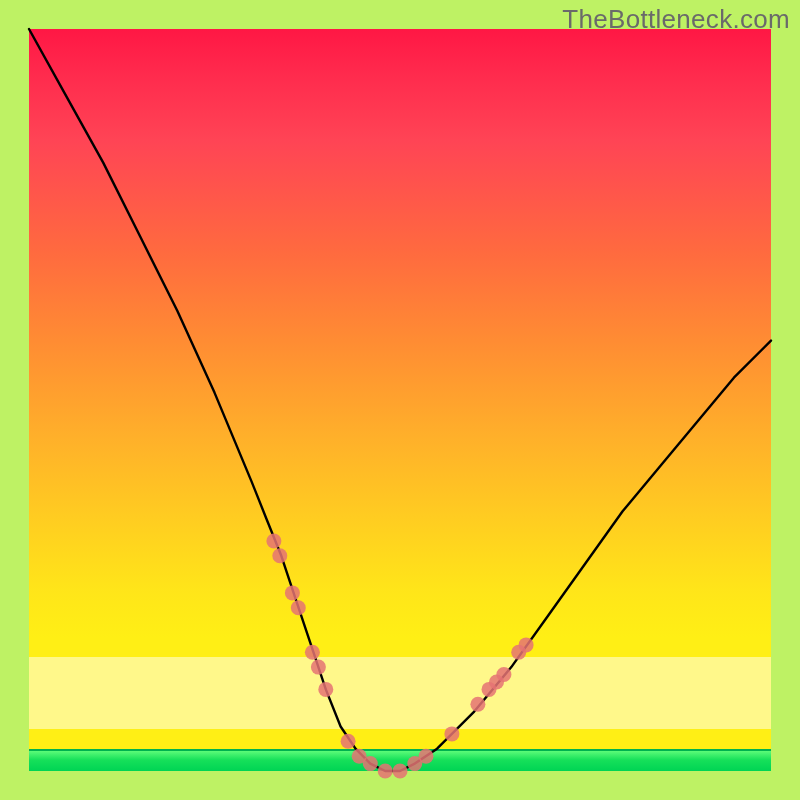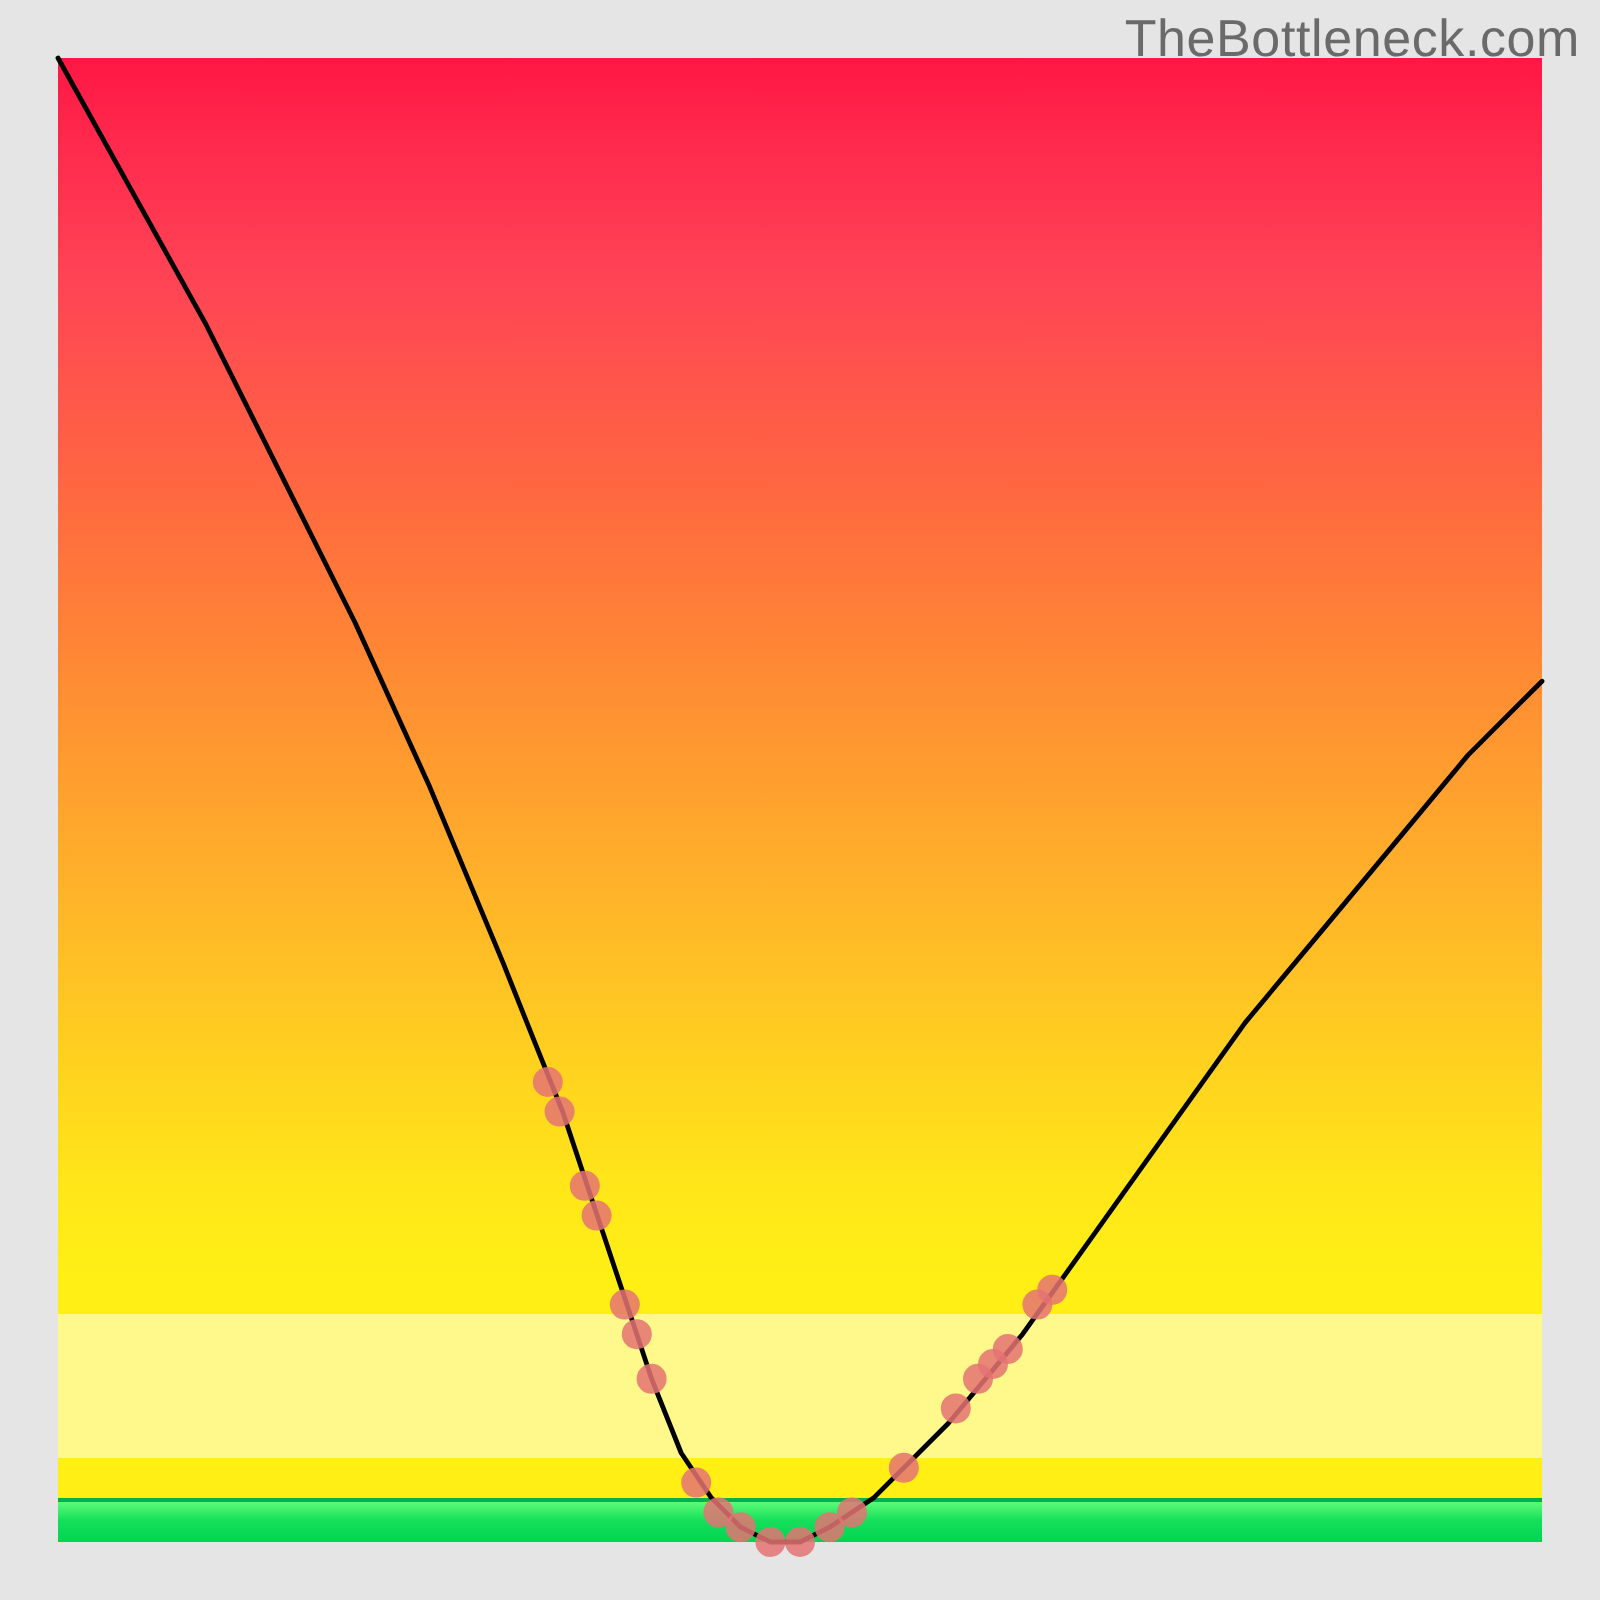--- a/index.html
+++ b/index.html
@@ -9,21 +9,21 @@
     height: 800px;
     overflow: hidden;
     background: #000;
     font-family: Arial, Helvetica, sans-serif;
   }
   .frame {
     position: absolute;
     top: 0; left: 0;
     width: 800px;
     height: 800px;
-    background: #e5e5e5;
+    background: #bef264;
   }
   .plot {
     position: absolute;
     top: 29px;
     left: 29px;
     width: 742px;
     height: 742px;
     
     background: linear-gradient(to bottom,
       #ff1744 0%,

